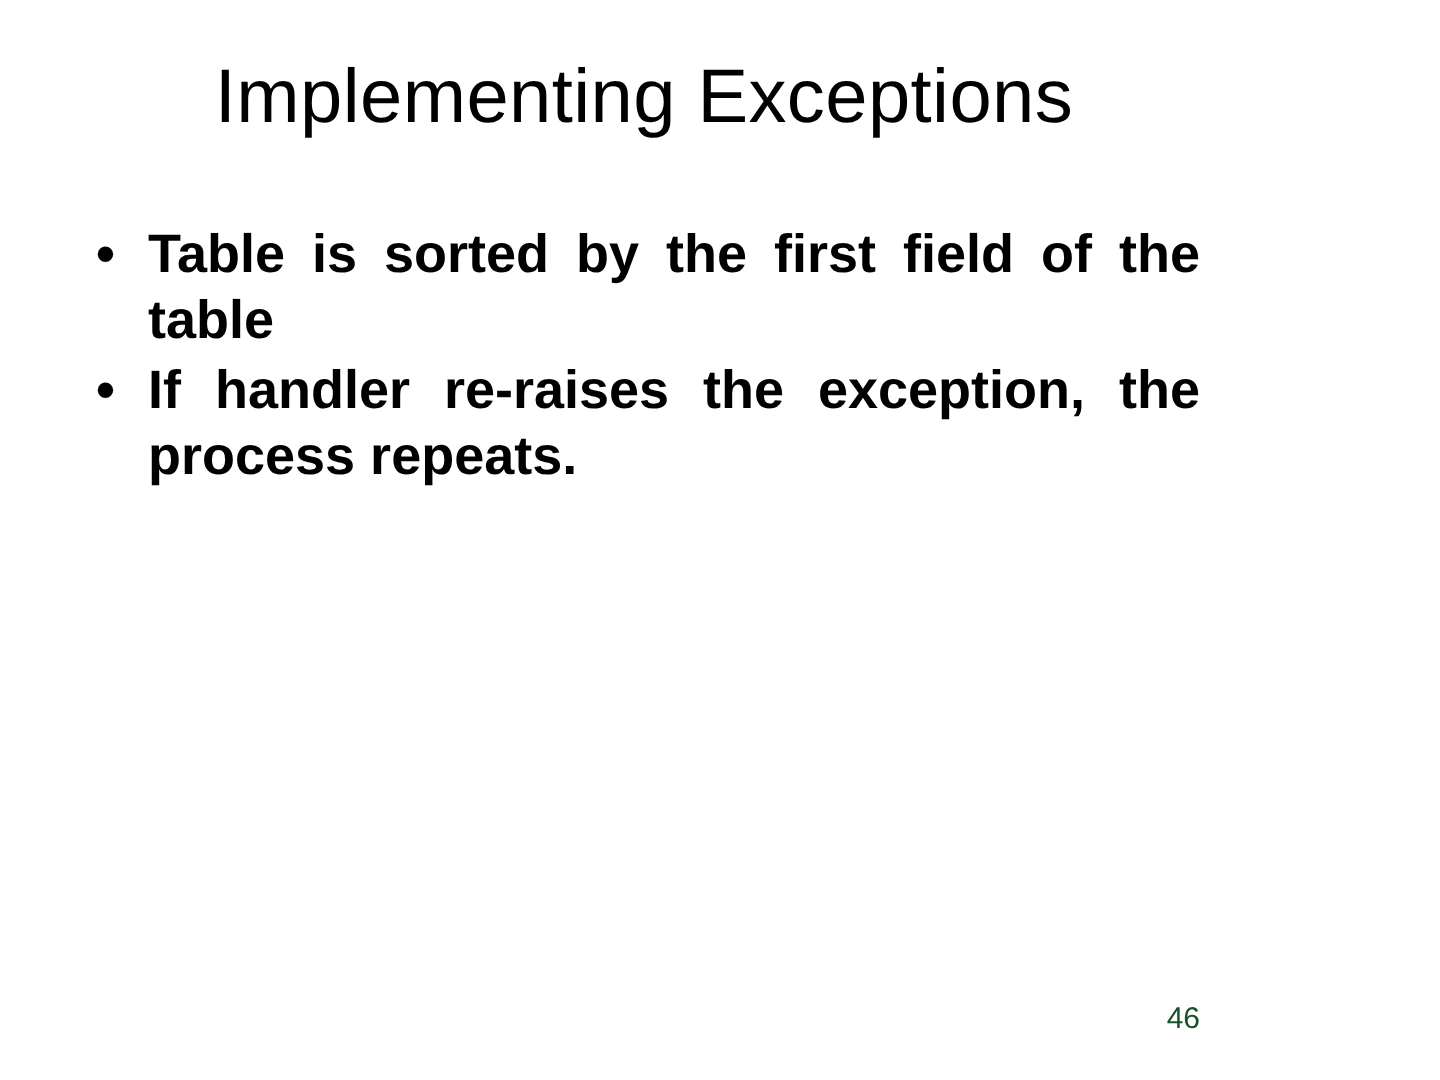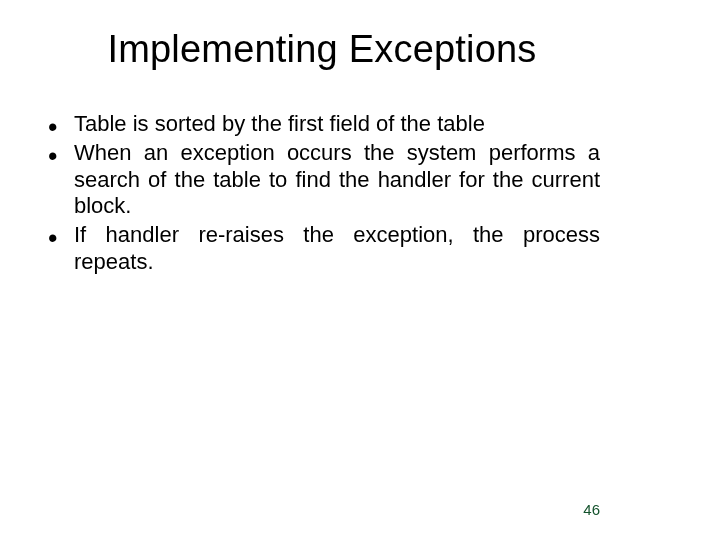--- a/index.html
+++ b/index.html
@@ -26,27 +26,28 @@
     margin: 0 0 40px 0;
     font-weight: normal;
     letter-spacing: 0.2px;
   }
   ul.body {
     list-style: none;
     margin: 0;
     padding: 0;
   }
   ul.body li {
-    font-size: 22px;
+    font-size: 27px;
     line-height: 1.22;
     text-align: justify;
     text-justify: inter-word;
     position: relative;
     padding-left: 30px;
     margin: 0 0 2px 0;
+    font-weight: bold;
   }
   ul.body li::before {
     content: "•";
     position: absolute;
     left: 4px;
     top: 0;
     font-size: 27px;
   }
   .pagenum {
     position: absolute;
@@ -56,17 +57,16 @@
     color: #14532d;
   }
 </style>
 </head>
 <body>
 
 <div class="slide">
   <h1 class="title">Implementing Exceptions</h1>
   <ul class="body">
     <li>Table is sorted by the first field of the table</li>
-    <li>When an exception occurs the system performs a search of the table to find the handler for the current block.</li>
     <li>If handler re-raises the exception, the process repeats.</li>
   </ul>
   <div class="pagenum">46</div>
 </div>
 
 </body></html>

